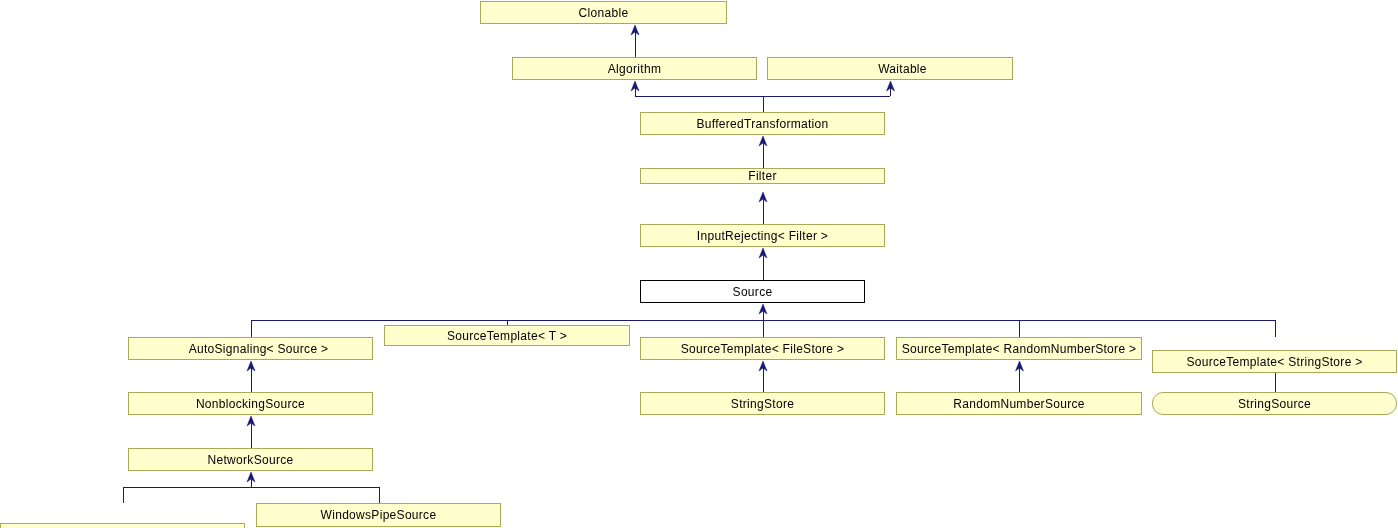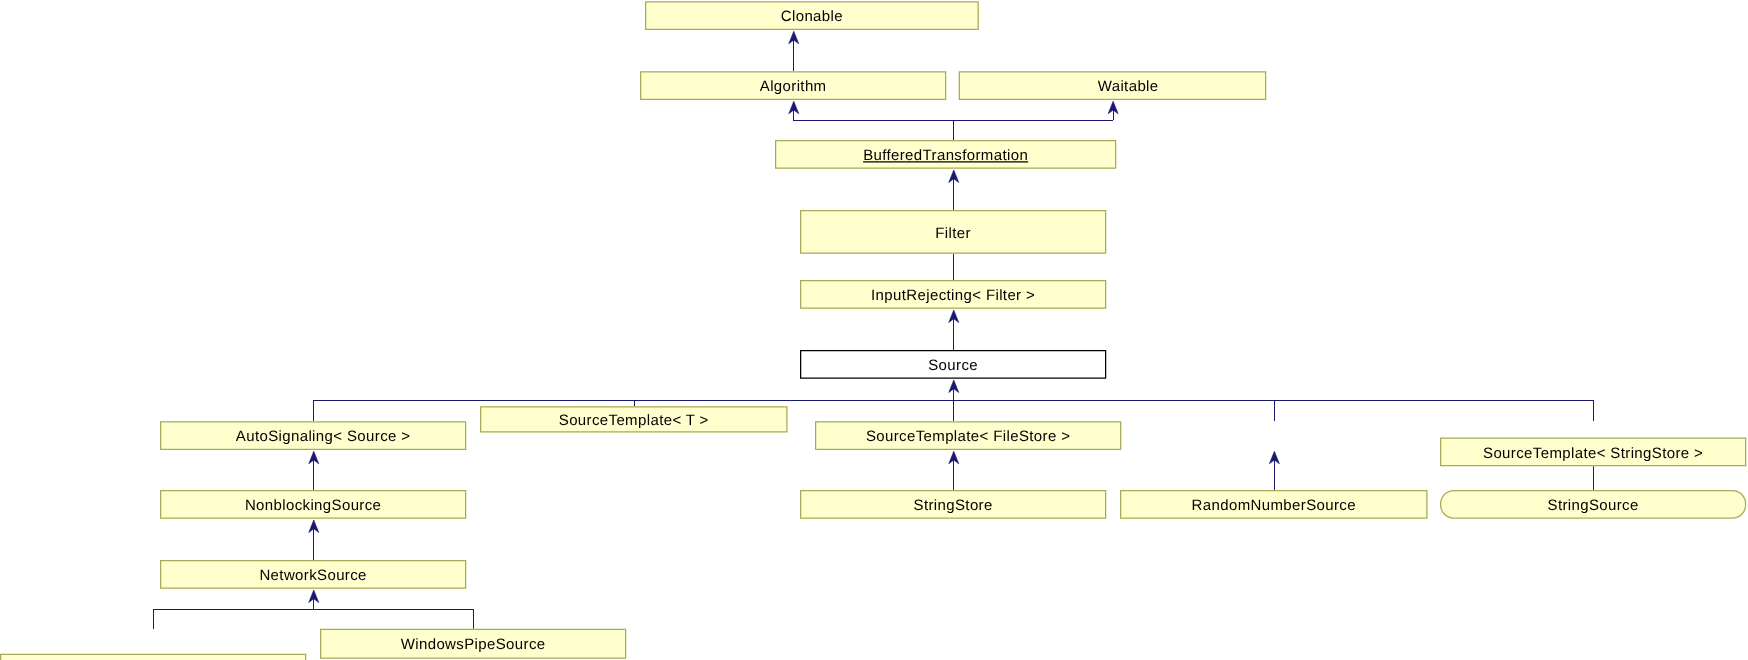--- a/index.html
+++ b/index.html
@@ -79,30 +79,31 @@
       <path d="M1019.5 361 l -4 10 l 4 -3 l 4 3 z" fill="#191970" stroke="#191970" stroke-width="0.5"></path>
       <path d="M1275 392 L1275 363" stroke="#191970" stroke-width="1" fill="none" shape-rendering="crispEdges"></path>
       <path d="M1275 361 l -4 10 l 4 -3 l 4 3 z" fill="#191970" stroke="#191970" stroke-width="0.5"></path>
       <path d="M251 487 L251 474" stroke="#191970" stroke-width="1" fill="none" shape-rendering="crispEdges"></path>
       <path d="M251 472 l -4 10 l 4 -3 l 4 3 z" fill="#191970" stroke="#191970" stroke-width="0.5"></path>
       <path d="M122.5 487.5 L378.5 487.5" stroke="#191970" stroke-width="1" fill="none" shape-rendering="crispEdges"></path>
       <path d="M123 487 L123 503" stroke="#191970" stroke-width="1" fill="none" shape-rendering="crispEdges"></path>
       <path d="M379 487 L379 503" stroke="#191970" stroke-width="1" fill="none" shape-rendering="crispEdges"></path>
     </svg>
 
-<div class="node" style="left: 516px; top: 1px; width: 267px; height: 23px; text-align: right;">Clonable</div>
+<div class="node" style="left: 480px; top: 1px; width: 247px; height: 23px; text-align: right;">Clonable</div>
     <div class="node" style="left: 512px; top: 57px; width: 245px; height: 23px;">Algorithm</div>
     <div class="node" style="left: 767px; top: 57px; width: 246px; height: 23px; padding-left: 25px;">Waitable</div>
-    <div class="node" style="left: 620px; top: 112px; width: 273px; height: 23px; text-decoration: underline;">BufferedTransformation</div>
-    <div class="node" style="left: 640px; top: 168px; width: 245px; height: 35px;">Filter</div>
+    <div class="node" style="left: 640px; top: 112px; width: 245px; height: 23px;">BufferedTransformation</div>
+    <div class="node" style="left: 640px; top: 168px; width: 245px; height: 16px;">Filter</div>
     <div class="node" style="left: 640px; top: 224px; width: 245px; height: 23px;">InputRejecting&lt; Filter &gt;</div>
-    <div class="node current" style="left: 640px; top: 280px; width: 245px; height: 23px;">Source</div>
+    <div class="node current" style="left: 640px; top: 280px; width: 225px; height: 23px;">Source</div>
     <div class="node" style="left: 128px; top: 337px; width: 245px; height: 23px; padding-left: 16px;">AutoSignaling&lt; Source &gt;</div>
     <div class="node" style="left: 384px; top: 325px; width: 246px; height: 21px;">SourceTemplate&lt; T &gt;</div>
-    <div class="node" style="left: 640px; top: 337px; width: 245px; height: 23px; margin-left: 12px;">SourceTemplate&lt; FileStore &gt;</div>
+    <div class="node" style="left: 640px; top: 337px; width: 245px; height: 23px;">SourceTemplate&lt; FileStore &gt;</div>
+    <div class="node" style="left: 896px; top: 337px; width: 246px; height: 23px;">SourceTemplate&lt; RandomNumberStore &gt;</div>
     <div class="node" style="left: 1152px; top: 350px; width: 245px; height: 23px;">SourceTemplate&lt; StringStore &gt;</div>
     <div class="node" style="left: 128px; top: 392px; width: 245px; height: 23px;">NonblockingSource</div>
     <div class="node" style="left: 640px; top: 392px; width: 245px; height: 23px;">StringStore</div>
     <div class="node" style="left: 896px; top: 392px; width: 246px; height: 23px;">RandomNumberSource</div>
     <div class="node" style="left: 1152px; top: 392px; width: 245px; height: 23px; border-radius: 11px;">StringSource</div>
     <div class="node" style="left: 128px; top: 448px; width: 245px; height: 23px;">NetworkSource</div>
     <div class="node" style="left: 0px; top: 503px; width: 245px; height: 40px; margin-top: 20px;">SocketSource</div>
     <div class="node" style="left: 256px; top: 503px; width: 245px; height: 24px;">WindowsPipeSource</div>
   </div>
 

